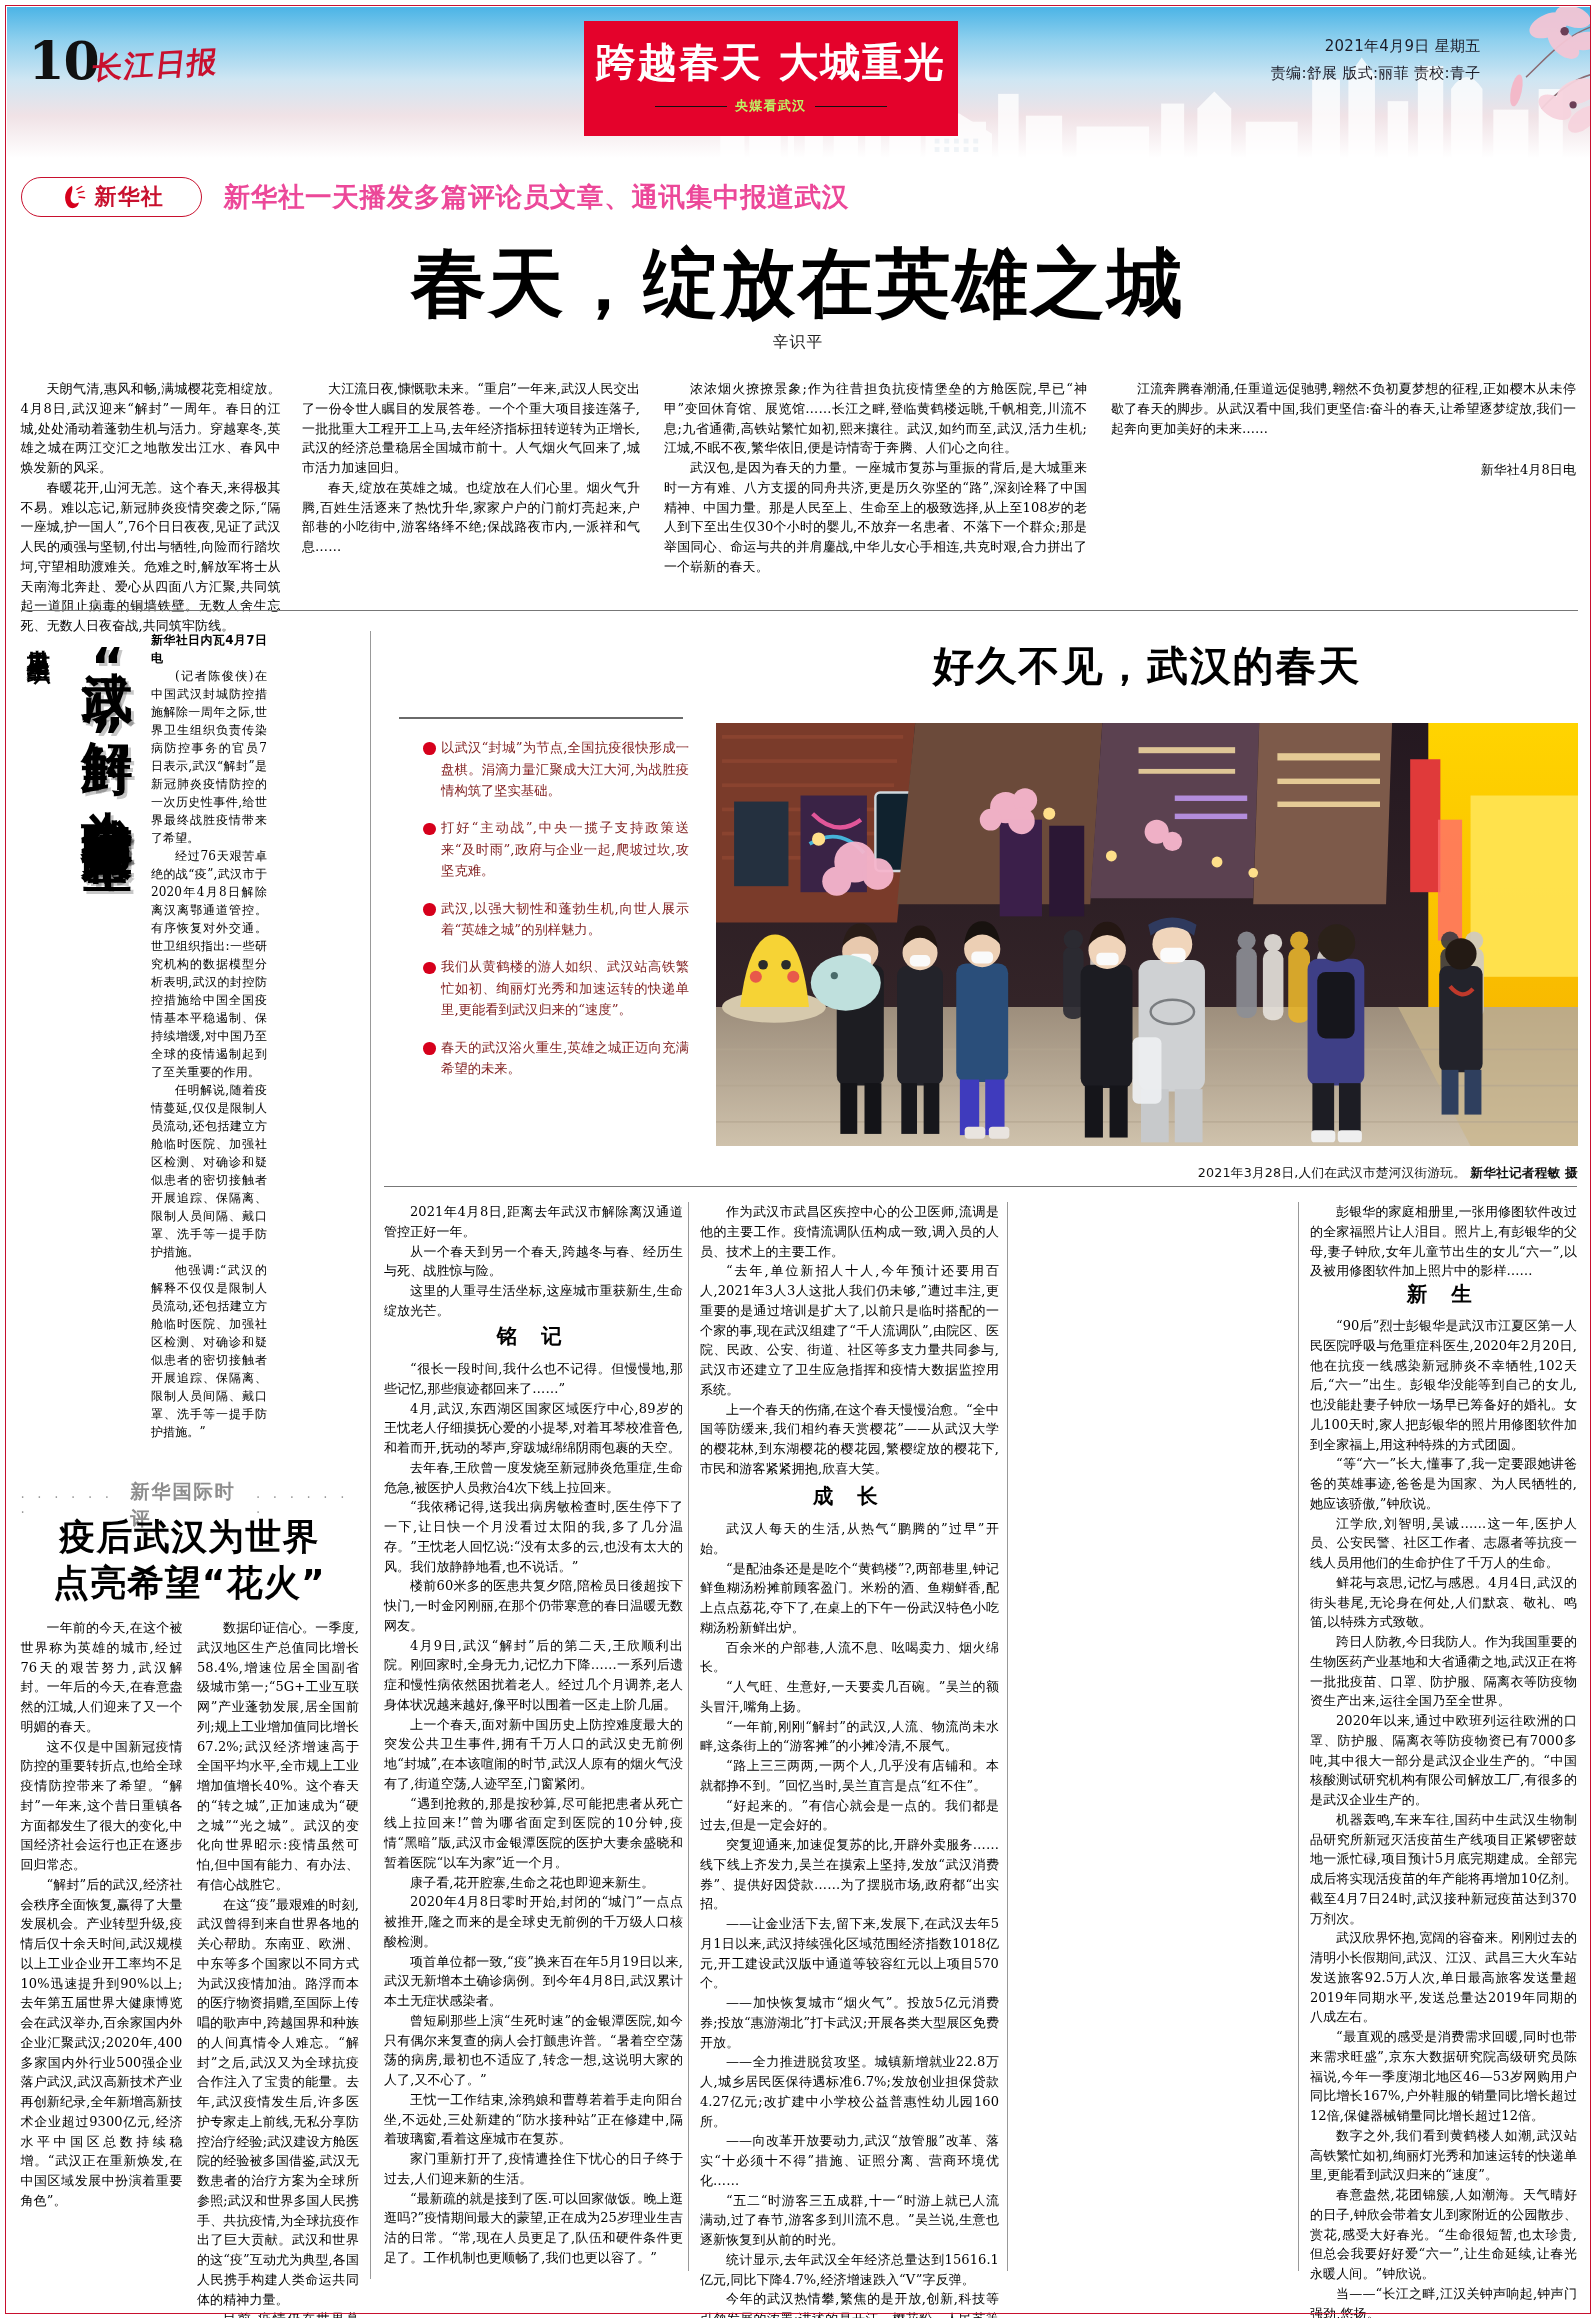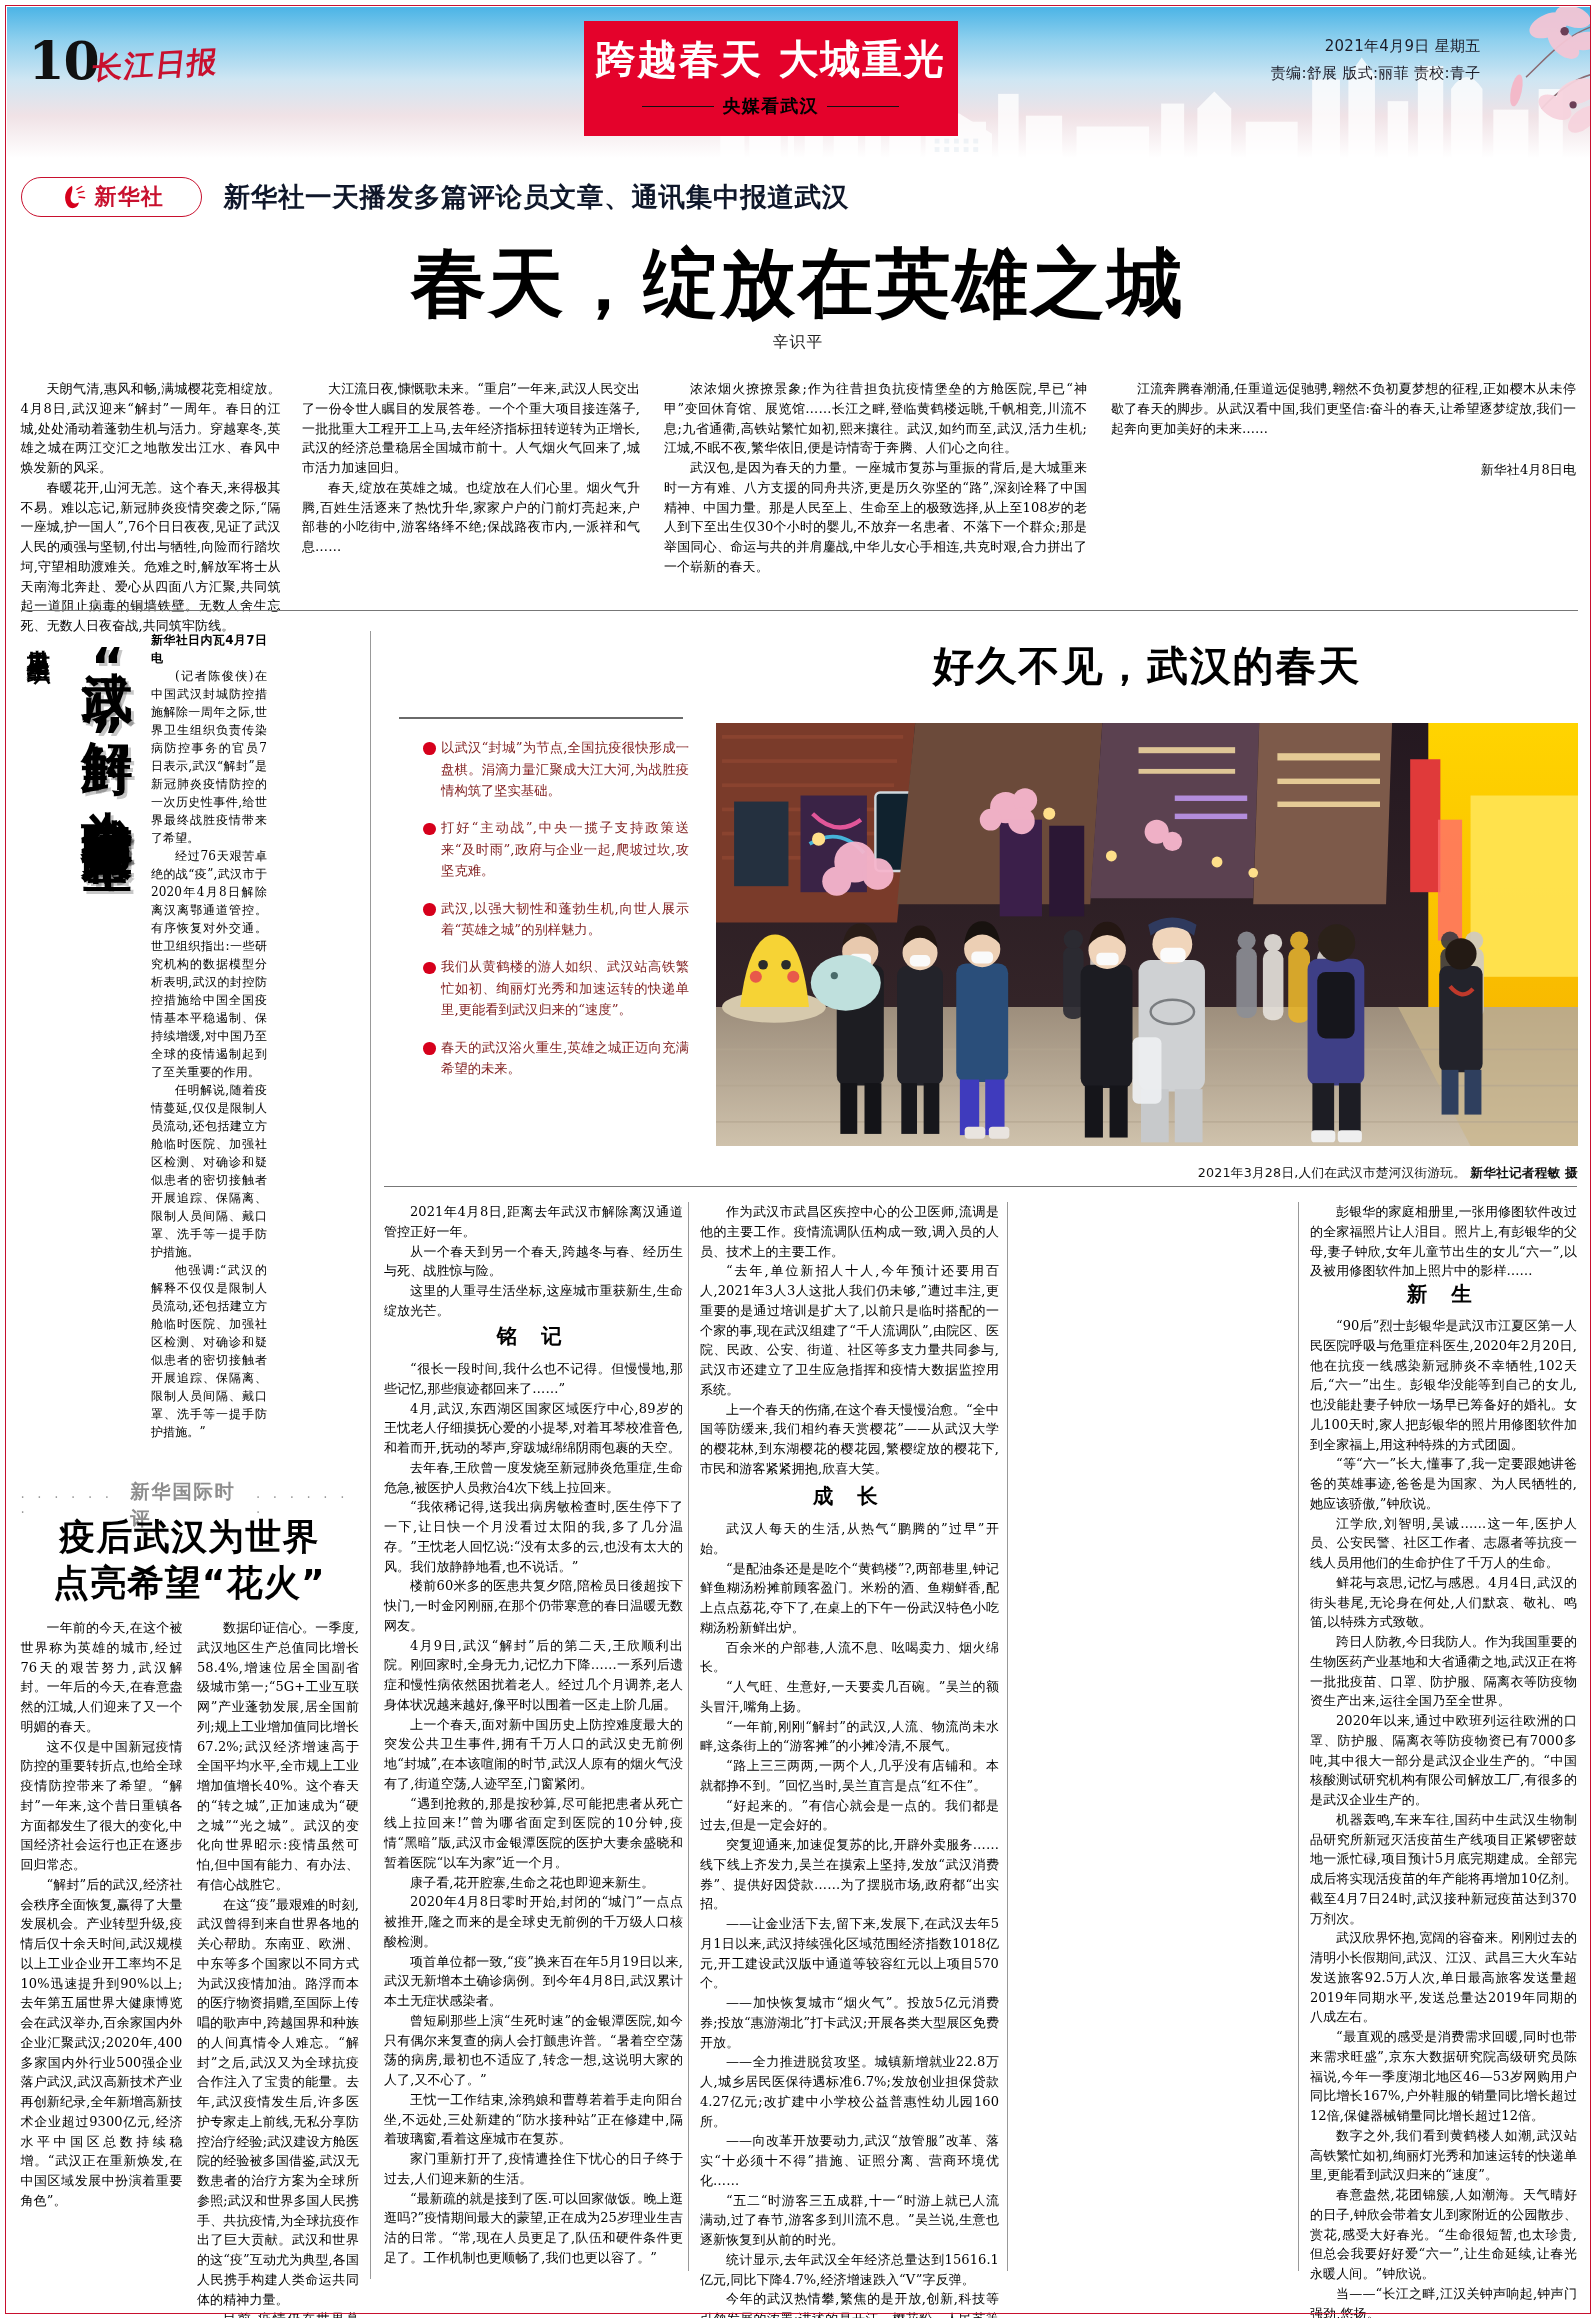--- a/index.html
+++ b/index.html
@@ -24,34 +24,34 @@
   .np-text{position:absolute;left:86px;top:38px;font-size:30px;color:#c8102e;
     font-family:"DejaVu Serif","Liberation Serif",serif;font-weight:700;
     transform:skewX(-9deg) rotate(-3deg);letter-spacing:1.2px;white-space:nowrap;}
 
   .redbanner{position:absolute;left:577px;top:14.5px;width:374px;height:115px;background:#e4022b;
     display:flex;flex-direction:column;align-items:center;justify-content:center;}
   .rb-main{color:#fff;font-size:40px;font-weight:700;letter-spacing:1.8px;line-height:1;
     font-family:"DejaVu Sans","Liberation Sans",sans-serif;white-space:nowrap;}
   .rb-sub-wrap{display:flex;align-items:center;gap:8.5px;margin-top:15.7px;}
   .rb-rule{width:72px;height:1.8px;background:#111;}
-  .rb-sub{color:#000000;font-size:18px;font-weight:700;letter-spacing:1.2px;white-space:nowrap;}
+  .rb-sub{color:#bef264;font-size:13px;font-weight:700;letter-spacing:1.2px;white-space:nowrap;}
 
   .mast-info{position:absolute;right:109px;top:28px;text-align:right;line-height:1.5;}
   .mast-info div{font-size:15px;color:#1c1c28;white-space:nowrap;letter-spacing:0.3px;}
   .mast-info .l2{margin-top:4.8px;}
   .sakura{position:absolute;right:-6px;top:-6px;width:199px;height:145px;}
 
   
   .xh-row{position:absolute;left:20.5px;top:174px;width:1557px;height:46px;display:flex;align-items:center;}
   .xh-badge{position:relative;width:181px;height:40px;border:1.8px solid #c8102e;border-radius:20.5px;
     display:flex;align-items:center;justify-content:center;gap:8.5px;box-sizing:border-box;flex:none;}
   .xh-badge .logo{width:28px;height:28px;flex:none;}
   .xh-badge .label{font-size:22px;font-weight:700;color:#c8102e;letter-spacing:1.2px;}
-  .xh-kicker{margin-left:22px;font-size:26.6px;font-weight:700;color:#0f172a;letter-spacing:0.6px;white-space:nowrap;}
+  .xh-kicker{margin-left:22px;font-size:26.6px;font-weight:700;color:#ec4899;letter-spacing:0.6px;white-space:nowrap;}
 
   .mainhead{position:absolute;left:0;top:244px;width:1596px;text-align:center;}
   .mainhead .t{font-size:75px;font-weight:900;letter-spacing:2.4px;color:#000;line-height:1.06;
     font-family:"DejaVu Sans","Liberation Sans",sans-serif;}
   .mainhead .by{margin-top:8.5px;font-size:15.7px;color:#222;letter-spacing:1.2px;}
 
   
   .col{position:absolute;box-sizing:border-box;}
   .bt{font-family:"DejaVu Serif","Liberation Serif",serif;font-size:13px;line-height:1.52;
      color:#000000;text-align:justify;text-justify:inter-ideograph;letter-spacing:0.1px;}

